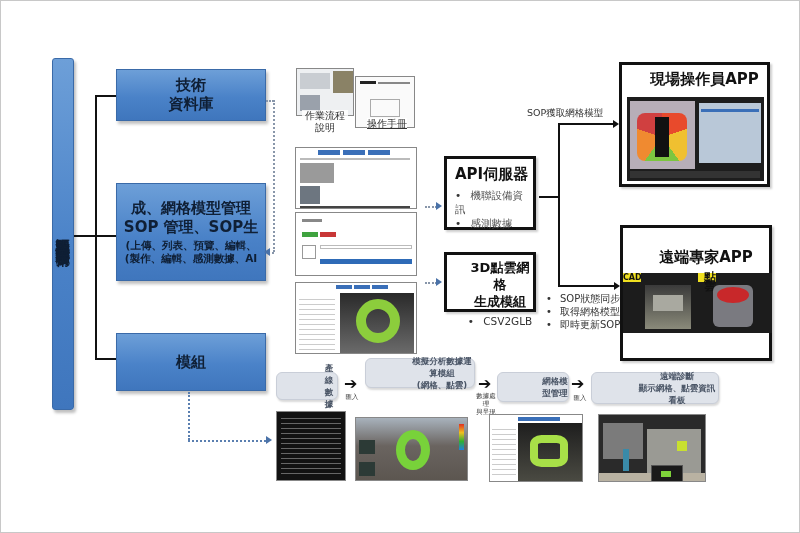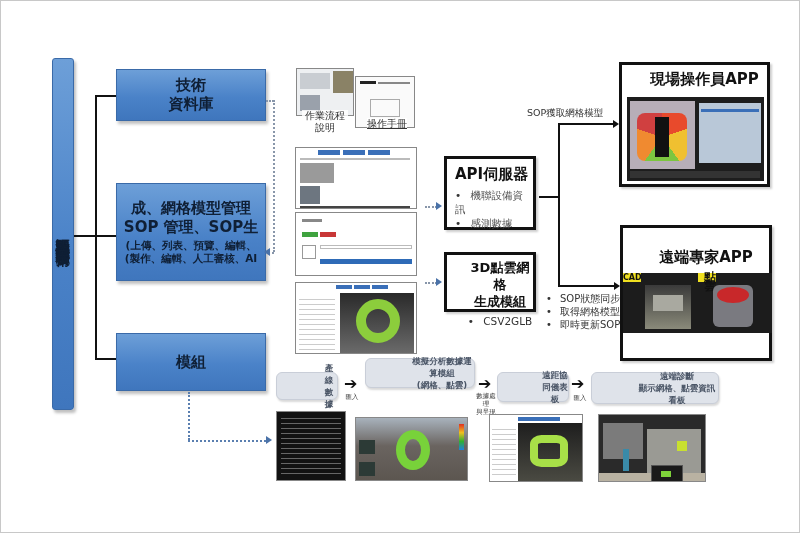--- a/index.html
+++ b/index.html
@@ -78,21 +78,21 @@
 
 <div class="bluebox b1">
   <div>技術</div>
   <div>資料庫</div>
 </div>
 <div class="bluebox b2">
   <div>成、網格模型管理</div>
   <div>SOP 管理、SOP生</div>
   <div class="sub">
     <div>(上傳、列表、預覽、編輯、</div>
-    <div>(製作、編輯、人工審核、AI</div>
+    <div>(製作、編輯、感測數據、AI</div>
   </div>
 </div>
 <div class="bluebox b3">
   <div>模組</div>
 </div>
 
 <div class="dot-h" style="left:266px;top:100px;width:8px;"></div>
 <div class="dot-v" style="left:273px;top:100px;height:152px;"></div>
 <div class="dot-h" style="left:268px;top:252px;width:6px;"></div>
 <div class="arrowhead-l-blue" style="left:264px;top:248px;"></div>
@@ -211,21 +211,21 @@
 
 <div class="flow-box" style="left:365px;top:358px;width:110px;height:30px;text-align:center;">
   <div>模擬分析數據運算模組</div>
   <div>(網格、點雲)</div>
 </div>
 <div class="flow-arrow" style="left:478px;top:377px;">➔</div>
 <div class="flow-note" style="left:474px;top:392px;width:24px;white-space:pre-line;">數據處理
 與呈現</div>
 
 <div class="flow-box" style="left:497px;top:372px;width:72px;height:30px;">
-  <div>遠距協同儀表板</div>
+  <div>網格模型管理</div>
 </div>
 <div class="flow-arrow" style="left:571px;top:377px;">➔</div>
 <div class="flow-note" style="left:572px;top:394px;width:16px;">匯入</div>
 
 <div class="flow-box" style="left:591px;top:372px;width:128px;height:32px;">
   <div>遠端診斷</div>
   <div>顯示網格、點雲資訊看板</div>
 </div>
 
 <div class="shot" style="left:276px;top:411px;width:70px;height:70px;background:#121212;">

